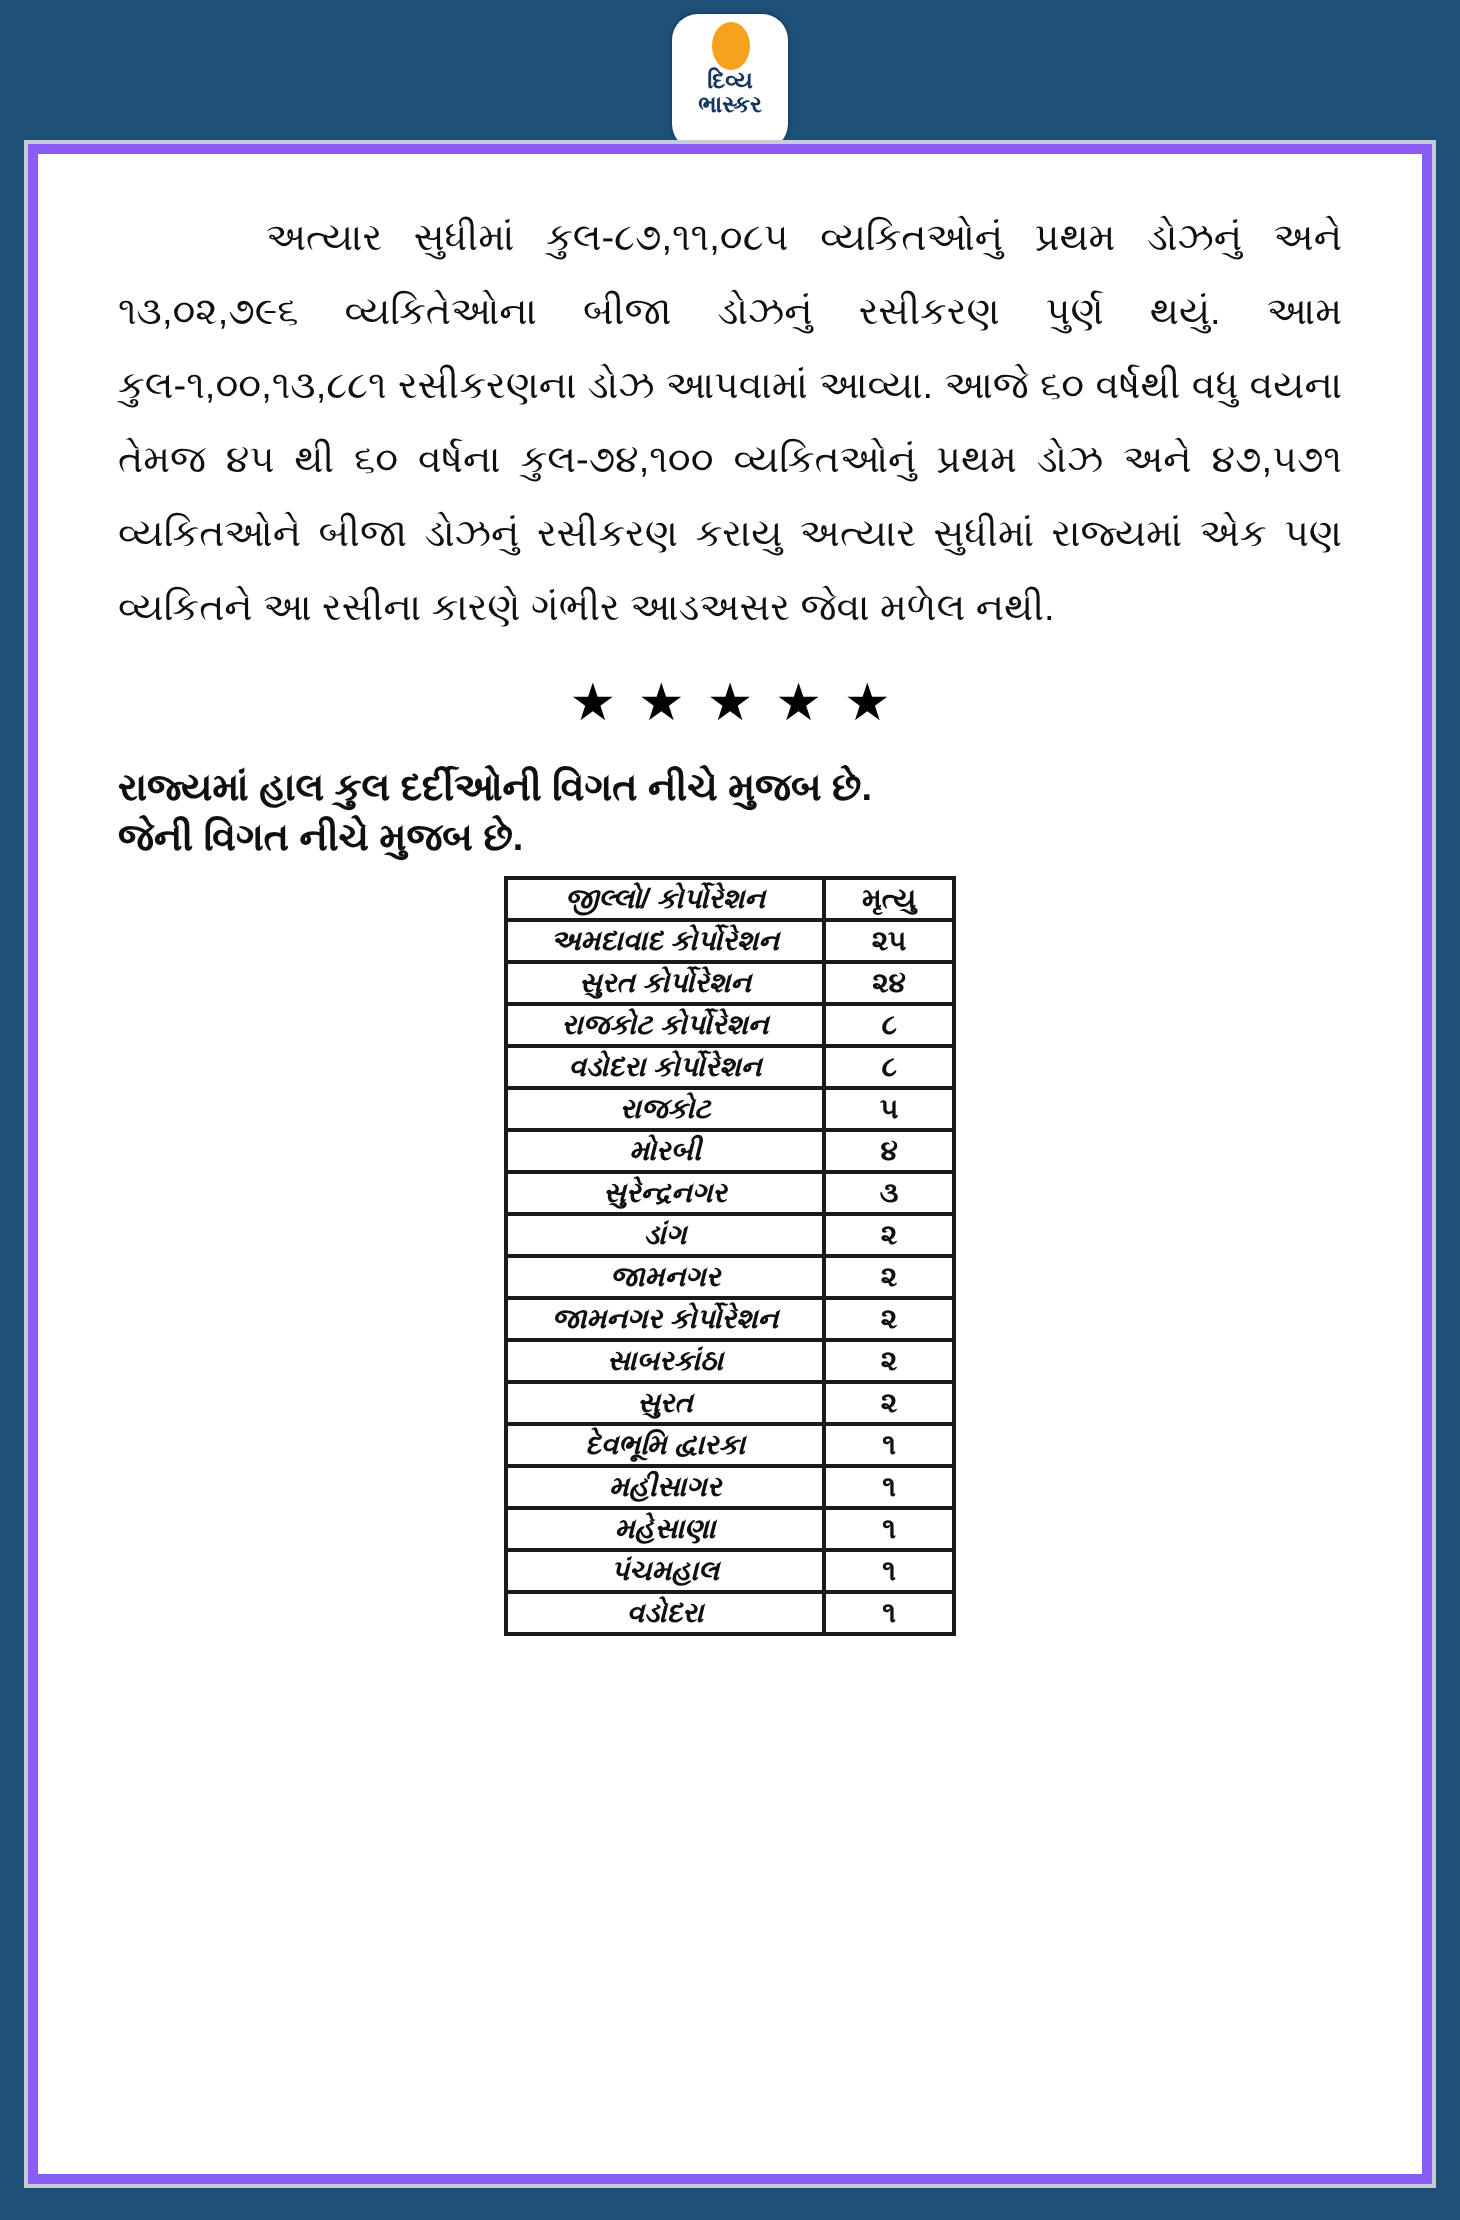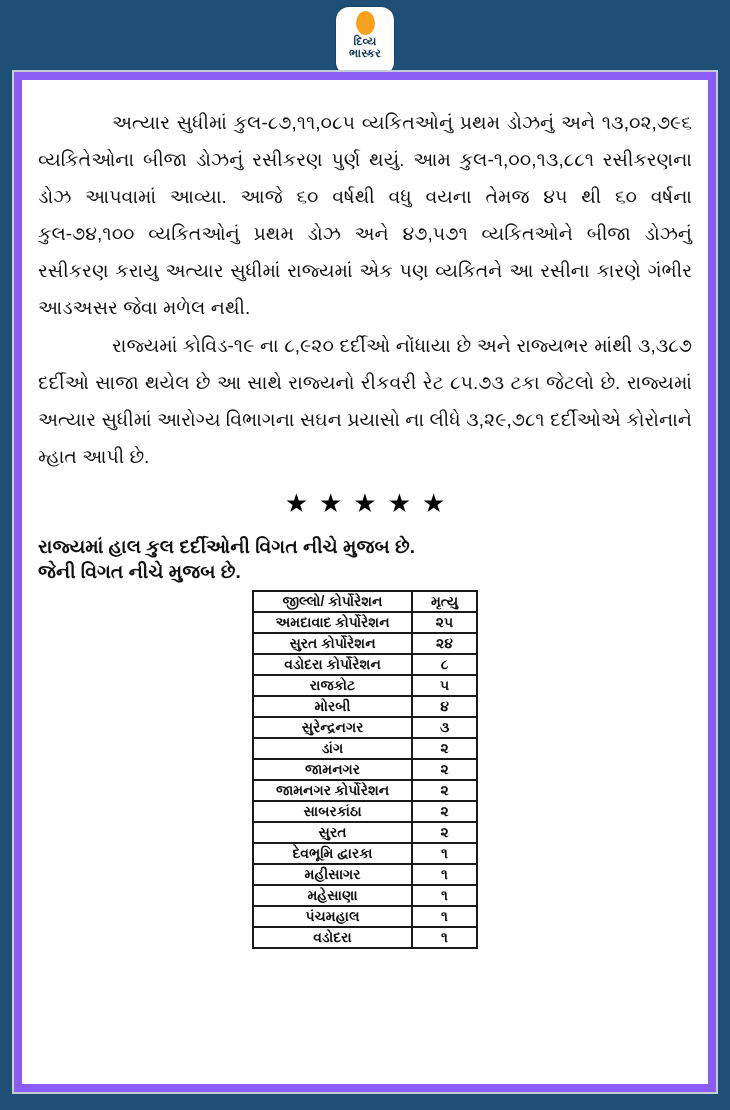--- a/index.html
+++ b/index.html
@@ -15,23 +15,23 @@
     position:absolute;top:7px;left:50%;transform:translateX(-50%);
     width:58px;height:68px;background:#ffffff;border-radius:13px;
     display:flex;flex-direction:column;align-items:center;justify-content:flex-start;
     box-shadow:0 0 2px rgba(0,0,0,.4);
   }
   .logo-dot{width:19px;height:24px;border-radius:50%;margin-top:4px;}
   .logo-text{font-weight:bold;font-size:11.5px;line-height:1.02;text-align:center;margin-top:1px;}
   
   .panel{
     position:absolute;top:72px;left:14px;right:14px;bottom:18px;
-    background:#ffffff;border:8px solid #8b5cf6;
+    background:#ffffff;border:5px solid #8b5cf6;
     box-shadow:0 0 0 2px #c5ccd3;
-    padding:0 16px;box-sizing:border-box;
+    padding:0 40px;box-sizing:border-box;
     color:#101010;
   }
   .para{
     font-size:19px;line-height:37px;text-align:justify;
     text-indent:74px;margin:0;
   }
   .para.first{margin-top:24px;}
   .para.second{margin-top:1px;}
   .stars{
     text-align:center;font-size:26px;letter-spacing:11px;
@@ -43,39 +43,38 @@
   .heading.h1{margin-top:17px;}
   .heading.h2a{margin-top:15px;}
   .heading.h2b{margin-top:3px;}
   
   table{border-collapse:collapse;margin:0 auto;}
   th,td{border:2px solid #1a1a1a;text-align:center;font-weight:bold;padding:0;}
   .cases-table{width:592px;margin-top:11px;}
   .cases-table th,.cases-table td{font-size:18px;height:23px;width:20%;}
   .deaths-table{width:226px;margin-top:7px;}
   .deaths-table th,.deaths-table td{font-size:14px;height:19px;}
-  .deaths-table .c-name{width:160px;}
+  .deaths-table .c-name{width:160px;font-style:italic;}
   .deaths-table .c-val{width:64px;}
 </style>
 </head>
 <body style="background: rgb(30, 79, 118);">
 
 <div class="logo">
   <div class="logo-dot" style="background: rgb(246, 162, 30);"></div>
   <div class="logo-text" style="color: rgb(22, 54, 94);">
     <div>દિવ્ય</div>
     <div>ભાસ્કર</div>
   </div>
 </div>
 
 <div class="panel">
 
   <p class="para first">અત્યાર સુધીમાં કુલ-૮૭,૧૧,૦૮૫ વ્યકિતઓનું પ્રથમ ડોઝનું અને ૧૩,૦૨,૭૯૬ વ્યકિતેઓના બીજા ડોઝનું રસીકરણ પુર્ણ થયું. આમ કુલ-૧,૦૦,૧૩,૮૮૧ રસીકરણના ડોઝ આપવામાં આવ્યા. આજે ૬૦ વર્ષથી વધુ વયના તેમજ ૪૫ થી ૬૦ વર્ષના કુલ-૭૪,૧૦૦ વ્યકિતઓનું પ્રથમ ડોઝ અને ૪૭,૫૭૧ વ્યકિતઓને બીજા ડોઝનું રસીકરણ કરાયુ અત્યાર સુધીમાં રાજ્યમાં એક પણ વ્યકિતને આ રસીના કારણે ગંભીર આડઅસર જેવા મળેલ નથી.</p>
 
-  <p class="para second">રાજ્યમાં કોવિડ-૧૯ ના ૮,૯૨૦ દર્દીઓ નોંધાયા છે અને રાજ્યભર માંથી ૩,૩૮૭ દર્દીઓ સાજા થયેલ છે આ સાથે રાજ્યનો રીકવરી રેટ ૮૫.૭૩ ટકા જેટલો છે. રાજ્યમાં અત્યાર સુધીમાં આરોગ્ય વિભાગના સઘન પ્રયાસો ના લીધે ૩,૨૯,૭૮૧ દર્દીઓએ કોરોનાને મ્હાત આપી છે.</p>
 
   <div class="stars">★★★★★</div>
 
   <p class="heading h1">રાજ્યમાં હાલ કુલ દર્દીઓની વિગત નીચે મુજબ છે.</p>
 
 
   <p class="heading h2b">જેની વિગત નીચે મુજબ છે.</p>
 
   <table class="deaths-table">
     <thead>
@@ -85,20 +84,24 @@
       </tr>
     </thead>
     <tbody>
         <tr>
           <td class="c-name">અમદાવાદ કોર્પોરેશન</td>
           <td class="c-val">૨૫</td>
         </tr>
         <tr>
           <td class="c-name">સુરત કોર્પોરેશન</td>
           <td class="c-val">૨૪</td>
+        </tr>
+        <tr>
+          <td class="c-name">રાજકોટ કોર્પોરેશન</td>
+          <td class="c-val">૮</td>
         </tr>
         <tr>
           <td class="c-name">વડોદરા કોર્પોરેશન</td>
           <td class="c-val">૮</td>
         </tr>
         <tr>
           <td class="c-name">રાજકોટ</td>
           <td class="c-val">૫</td>
         </tr>
         <tr>

